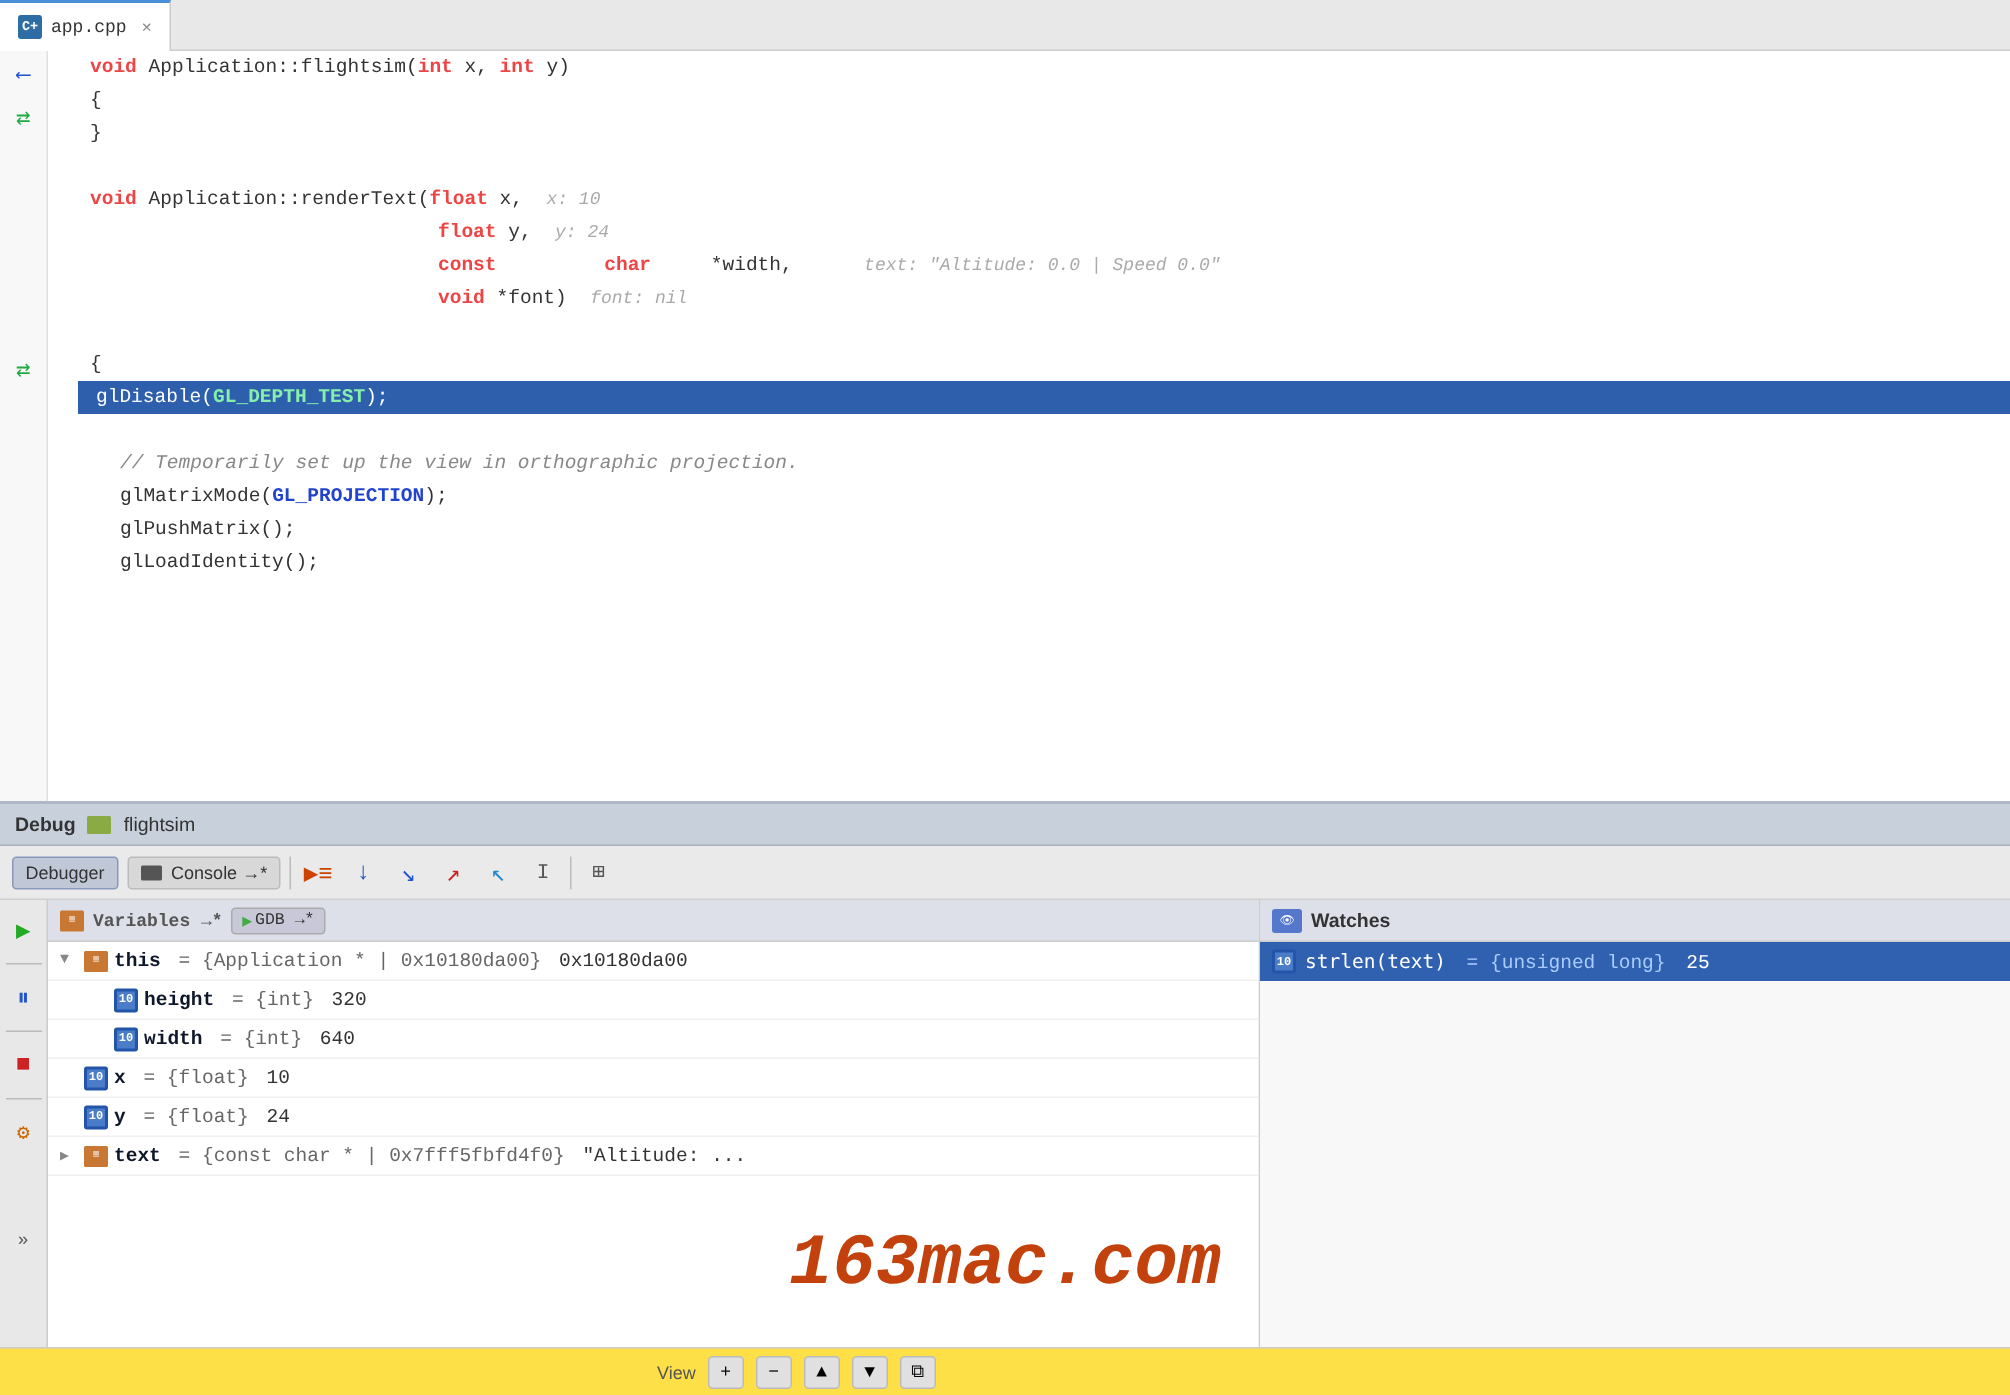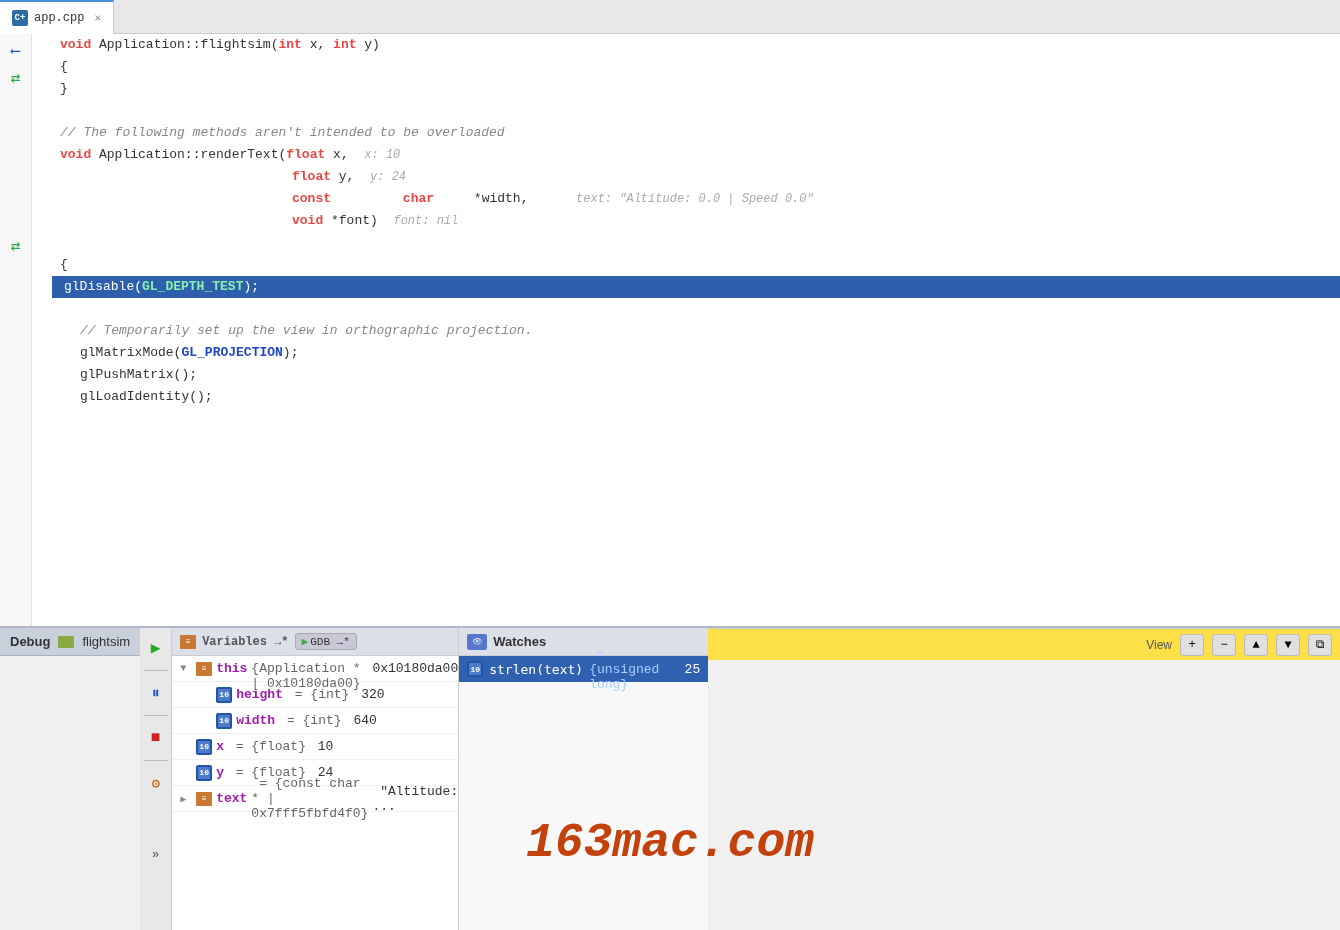--- a/index.html
+++ b/index.html
@@ -86,25 +86,25 @@
 
     .kw { color: #ef4444; font-weight: bold; }
     .comment { color: #888888; font-style: italic; }
     .param-hint { color: #aaaaaa; font-style: italic; font-size: 12px; }
     .macro { color: #2244cc; font-weight: bold; }
     .plain { color: #333; }
     .indent1 { padding-left: 28px; }
 
     
     .debug-panel {
-      height: 304px;
+      height: 396px;
       background: #f0f0f0;
       border-top: 2px solid #b0b8c8;
       display: flex;
-      flex-direction: row;
+      flex-direction: column;
     }
     .debug-header {
       background: #c8d0dc;
       height: 28px;
       display: flex;
       align-items: center;
       padding: 0 10px;
       font-size: 12px;
       color: #333;
       gap: 8px;
@@ -199,21 +199,21 @@
     }
     .var-row {
       height: 26px;
       display: flex;
       align-items: center;
       padding-left: 8px;
       border-bottom: 1px solid #f0f0f0;
       gap: 4px;
     }
     .var-row.indent1 { padding-left: 28px; }
-    .var-name { color: #a21caf; font-weight: bold; }
+    .var-name { color: #0f172a; font-weight: bold; }
     .var-type { color: #666; }
     .var-value { color: #333; }
     .var-icon {
       width: 16px;
       height: 16px;
       background: #4a7cc7;
       border: 2px solid #2255aa;
       border-radius: 2px;
       display: flex;
       align-items: center;
@@ -422,23 +422,20 @@
       <div class="code-line" style="padding-left:8px;">
         <span class="plain">{</span>
       </div>
 
       <div class="code-line" style="padding-left:8px;">
         <span class="plain">}</span>
       </div>
 
       <div class="code-line" style="padding-left:8px;">&nbsp;</div>
 
-      <div class="code-line" style="padding-left:8px;">
-        <span class="comment">// The following methods aren't intended to be overloaded</span>
-      </div>
 
       <div class="code-line" style="padding-left:8px;">
         <span class="kw">void</span><span class="plain"> Application::renderText(</span><span class="kw">float</span><span class="plain"> x,  </span><span class="param-hint">x: 10</span>
       </div>
 
       <div class="code-line" style="padding-left:8px; padding-left: 240px;">
         <span class="kw">float</span><span class="plain"> y,  </span><span class="param-hint">y: 24</span>
       </div>
 
       <div class="code-line" style="padding-left:240px;gap:32px;">
@@ -480,20 +477,37 @@
   </div>
 
   <div class="debug-panel">
 
     <div class="debug-header">
       <span style="font-weight:bold; font-family:sans-serif; font-size:13px;">Debug</span>
       <span style="width:16px;height:12px;background:#8aaa44;border-radius:1px;display:inline-block;"></span>
       <span style="font-family:sans-serif; font-size:13px;">flightsim</span>
     </div>
 
+    <div class="debug-toolbar">
+      <button class="dbg-btn active">Debugger</button>
+      <button class="dbg-btn">
+        <span style="display:inline-block;width:14px;height:10px;background:#555;margin-right:3px;border-radius:1px;vertical-align:middle;"></span>
+        <span>Console →*</span>
+      </button>
+      <div class="toolbar-sep"></div>
+
+      <div class="toolbar-icon-btn" title="Step over" style="color:#cc4400; font-size:16px;">▶≡</div>
+      <div class="toolbar-icon-btn" title="Step into" style="color:#2255cc; font-size:16px;">↓</div>
+      <div class="toolbar-icon-btn" title="Step into" style="color:#2255cc; font-size:16px;">↘</div>
+      <div class="toolbar-icon-btn" title="Step out" style="color:#cc2222; font-size:16px;">↗</div>
+      <div class="toolbar-icon-btn" title="Continue" style="color:#2288cc; font-size:16px;">↖</div>
+      <div class="toolbar-icon-btn" title="Run to cursor" style="color:#555555; font-size:14px;">I</div>
+      <div class="toolbar-sep"></div>
+      <div class="toolbar-icon-btn" title="Breakpoints" style="color:#555; font-size:14px;">⊞</div>
+    </div>
 
     <div class="debug-content">
 
       <div class="debug-left-bar">
         <div class="side-btn play-green">▶</div>
         <div style="width:24px; height:1px; background:#bbb; margin:2px 0;"></div>
         <div class="side-btn pause-blue">⏸</div>
         <div style="width:24px; height:1px; background:#bbb; margin:2px 0;"></div>
         <div class="side-btn stop-red">■</div>
         <div style="width:24px; height:1px; background:#bbb; margin:2px 0;"></div>

